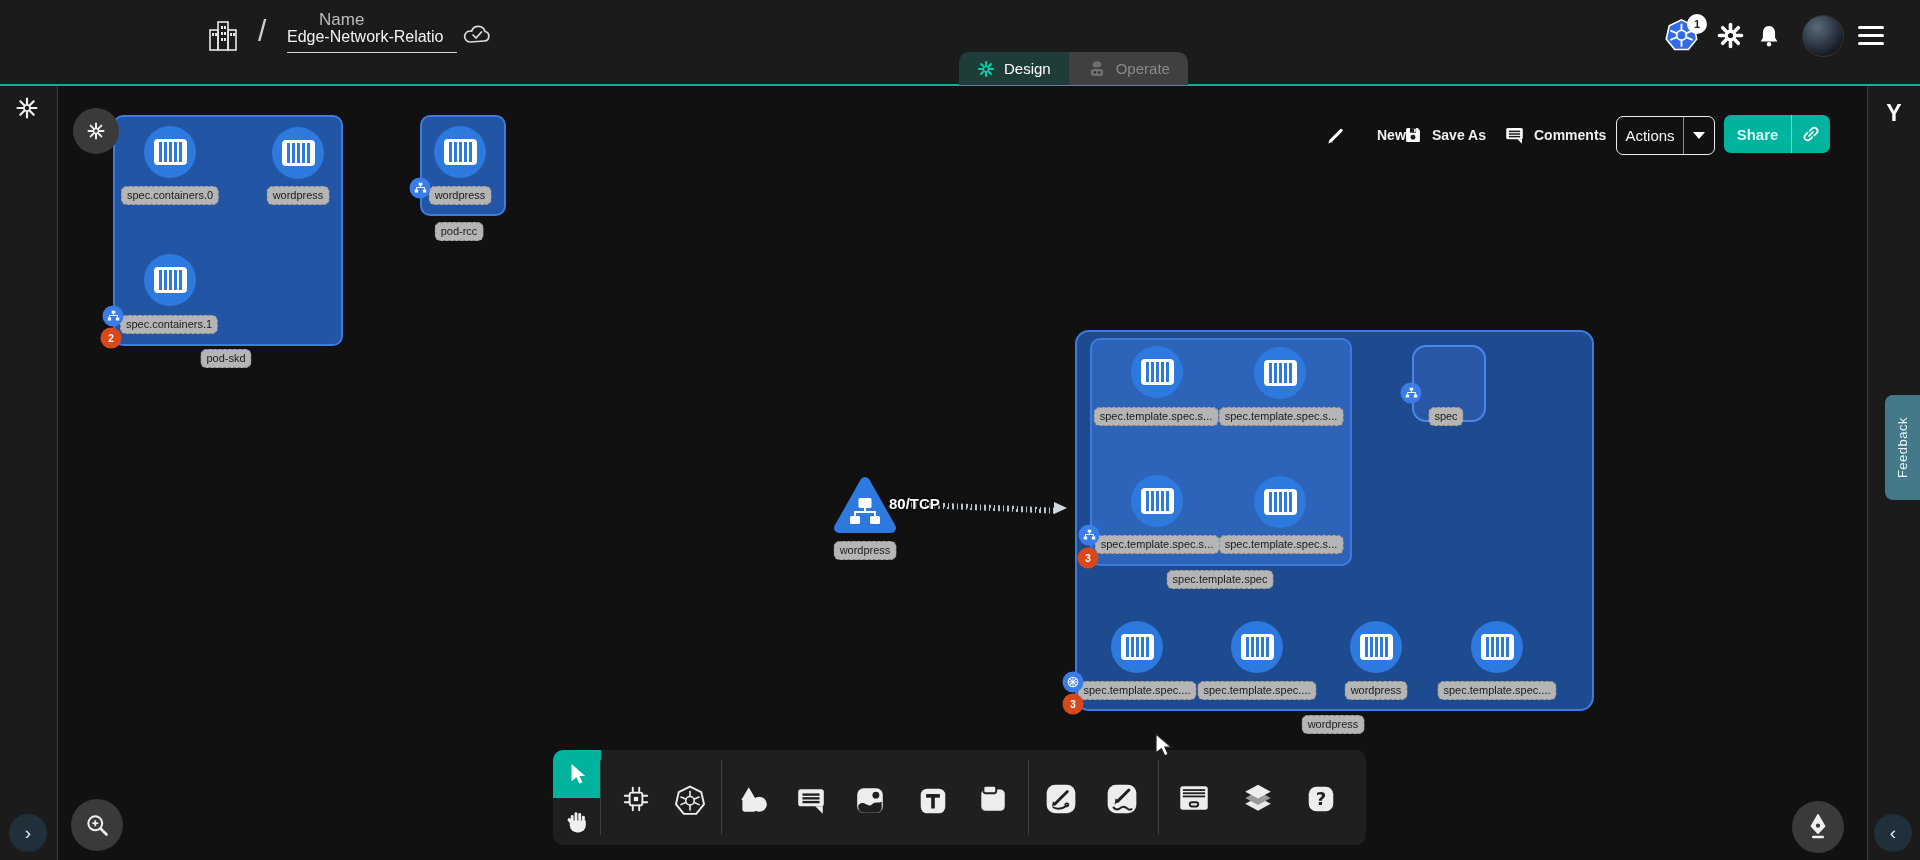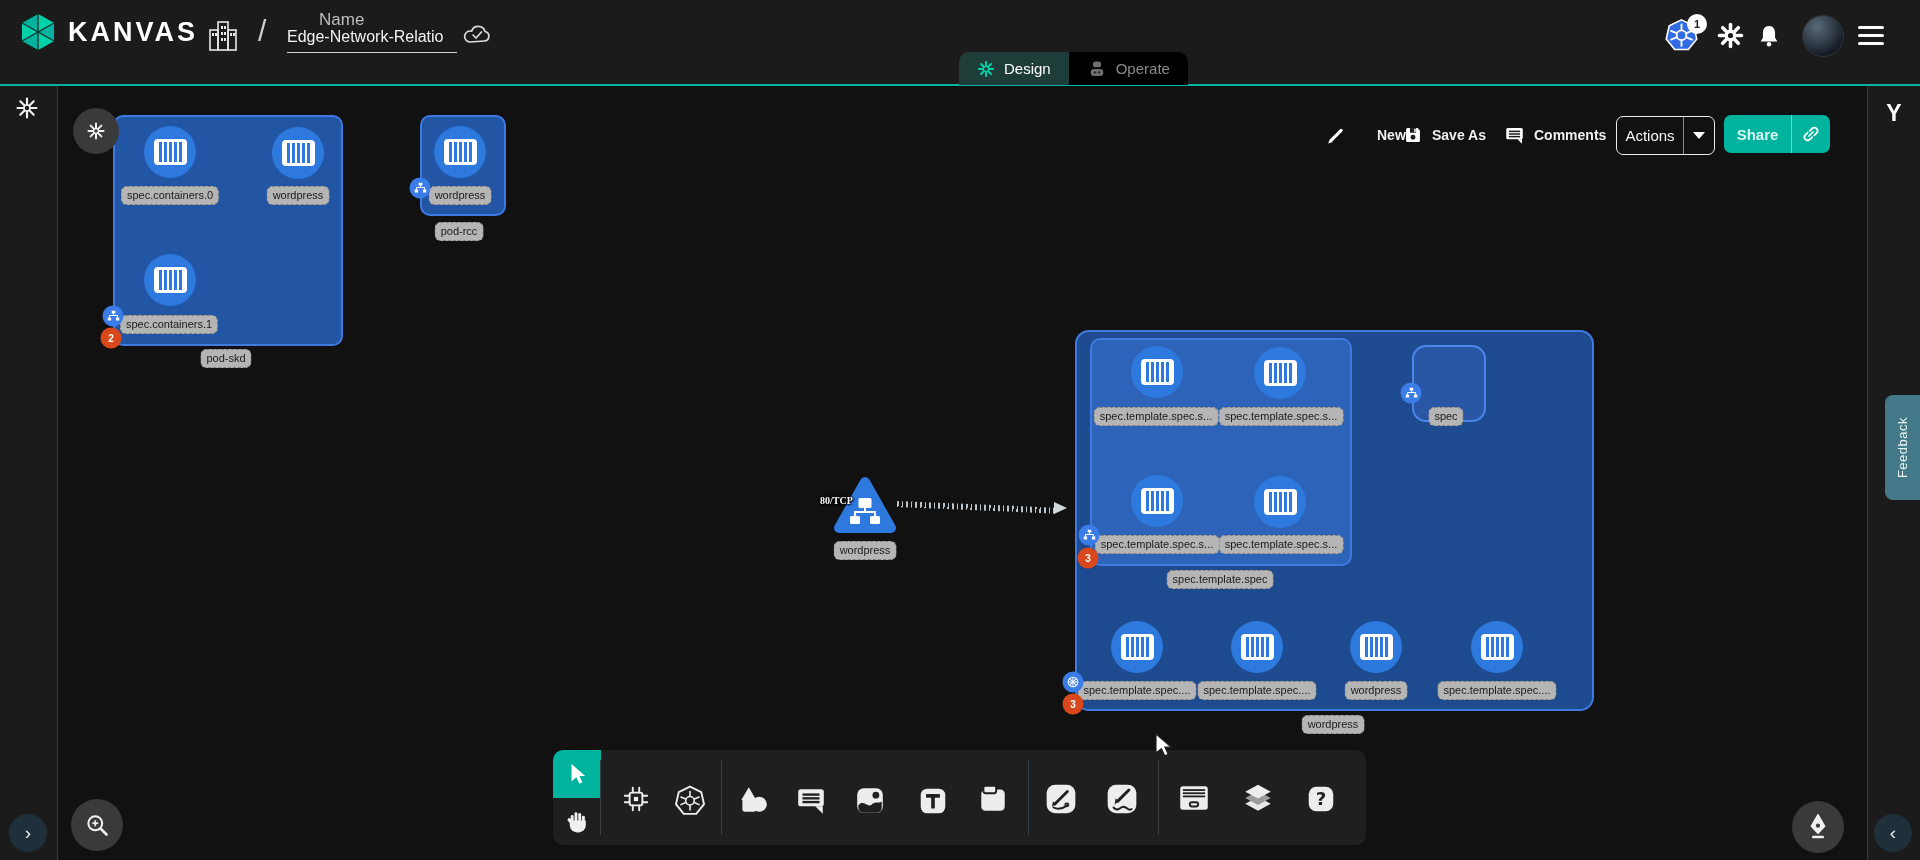--- a/index.html
+++ b/index.html
@@ -20,21 +20,21 @@
   .k8s-badge{position:absolute;left:1687px;top:14px;width:20px;height:20px;border-radius:50%;background:#fff;
              color:#222;font-size:11px;font-weight:bold;display:flex;align-items:center;justify-content:center;z-index:3;}
   .avatar{position:absolute;left:1802px;top:15px;width:40px;height:40px;border-radius:50%;
           background:radial-gradient(circle at 35% 28%,#5a6b7a,#141a24 75%);border:1px solid #333;}
   .burger{position:absolute;left:1858px;top:26px;width:26px;}
   .burger div{height:3px;background:#fff;border-radius:2px;margin-bottom:5px;}
   
   .tabbar{position:absolute;left:959px;top:52px;height:33px;display:flex;border-radius:10px 10px 0 0;overflow:hidden;z-index:6;}
   .tab{display:flex;align-items:center;justify-content:center;gap:9px;font-size:15px;padding:0 18px;}
   .tab.active{background:#1f3d38;color:#fff;}
-  .tab.inactive{background:#000000;color:#8a8a8a;}
+  .tab.inactive{background:#404040;color:#8a8a8a;}
   
   .rail{position:absolute;top:86px;height:774px;background:#1b1b1b;z-index:4;}
   .rail.left{left:0;width:57px;border-right:1px solid #3a3a3a;}
   .rail.right{left:1867px;width:53px;border-left:1px solid #3a3a3a;}
   .rail-y{position:absolute;left:1884px;top:100px;width:20px;text-align:center;font-size:23px;font-weight:bold;color:#fff;z-index:5;}
   .chev-circle{position:absolute;width:38px;height:38px;border-radius:50%;background:#20303a;
                display:flex;align-items:center;justify-content:center;z-index:6;color:#e8e8e8;font-size:19px;}
   .feedback-tab{position:absolute;left:1885px;top:395px;width:35px;height:105px;background:#44798A;
                 border-radius:8px 0 0 8px;display:flex;align-items:center;justify-content:center;z-index:6;}
   .feedback-tab span{writing-mode:vertical-rl;transform:rotate(180deg);font-size:13px;color:#EAF5F7;letter-spacing:.5px;}
@@ -60,45 +60,35 @@
         padding:1px 5px;border-radius:6px;white-space:nowrap;border:1px dashed rgba(50,50,50,.4);z-index:3;}
   .badge{position:absolute;width:21px;height:21px;border-radius:50%;transform:translate(-50%,-50%);
          display:flex;align-items:center;justify-content:center;color:#fff;font-size:10px;font-weight:bold;z-index:4;}
   .badge.blue{background:#3b7de8;}
   .badge.orange{background:#d9481c;}
   .edge-line{position:absolute;left:897px;top:501px;width:160px;height:6px;z-index:1;
              background:repeating-linear-gradient(90deg,#b9c4cc 0 1.6px,transparent 1.6px 4.6px);
              transform:rotate(2.4deg);transform-origin:left center;}
   .edge-head{position:absolute;left:1054px;top:502px;width:0;height:0;border-top:6px solid transparent;
              border-bottom:6px solid transparent;border-left:13px solid #cfd8dc;z-index:1;}
-  .edge-label{position:absolute;left:820px;top:495px;font-size:10px;font-weight:bold;color:#fff;z-index:3;
-              text-shadow:0 0 2px #000,0 0 3px #000,1px 1px 2px #000;font-family:Liberation Serif, serif;}
+  .edge-label{position:absolute;left:889px;top:495px;font-size:15px;font-weight:bold;color:#fff;z-index:3;
+              text-shadow:0 0 2px #000,0 0 3px #000,1px 1px 2px #000;}
   
   .btoolbar{position:absolute;left:553px;top:750px;width:813px;height:95px;background:#1f1f1f;border-radius:10px;z-index:7;}
   .bt-div{position:absolute;top:10px;height:75px;width:1px;background:#37424a;}
   .bt-cell{position:absolute;display:flex;align-items:center;justify-content:center;}
   .select-cell{left:0;top:0;width:48px;height:48px;background:#00B39F;border-radius:10px 0 0 0;}
   .hand-cell{left:0;top:48px;width:48px;height:47px;}
   .bt-ico{position:absolute;transform:translate(-50%,-50%);display:flex;align-items:center;justify-content:center;}
   .mouse-cursor{position:absolute;left:1152px;top:733px;z-index:9;}
 </style>
 </head>
 <body>
 
 <div class="header">
-  <div class="logo-wrap">
-    <svg width="40" height="40" viewBox="0 0 40 40">
-      <polygon points="20,2 36,11 36,29 20,38 4,29 4,11" fill="#00B39F"></polygon>
-      <polygon points="20,2 36,11 20,20" fill="#00D3A9"></polygon>
-      <polygon points="36,29 20,38 20,20" fill="#00D3A9"></polygon>
-      <polygon points="4,29 4,11 20,20" fill="#00D3A9"></polygon>
-      <path d="M20,2 L20,38 M4,11 L36,29 M36,11 L4,29" stroke="#14332d" stroke-width="1.4"></path>
-    </svg>
-    <span class="logo-text">KANVAS</span>
-  </div>
   <div class="hdr-ico" style="left:206px;top:18px;">
     <svg width="34" height="36" viewBox="0 0 34 36">
       <g fill="none" stroke="#e8e8e8" stroke-width="1.6">
         <rect x="12" y="4" width="10" height="28"></rect>
         <rect x="4" y="12" width="8" height="20"></rect>
         <rect x="22" y="12" width="8" height="20"></rect>
       </g>
       <g fill="#e8e8e8">
         <rect x="15" y="8" width="2" height="3"></rect>
           <rect x="18" y="8" width="2" height="3"></rect>

